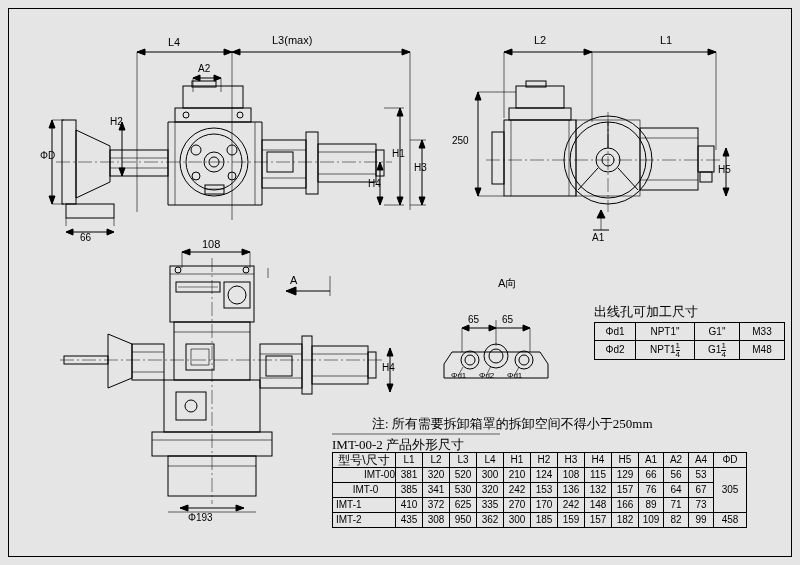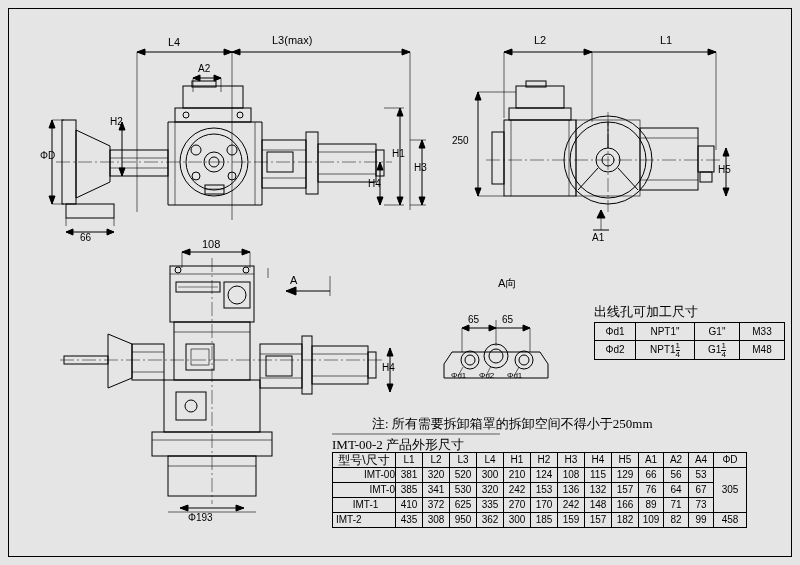--- a/index.html
+++ b/index.html
@@ -312,36 +312,36 @@
       <td>124</td>
       <td>108</td>
       <td>115</td>
       <td>129</td>
       <td>66</td>
       <td>56</td>
       <td>53</td>
       <td rowspan="3">305</td>
     </tr>
     <tr>
-      <td style="text-align:right;padding-left:3px;">IMT-0</td>
+      <td style="text-align:center;padding-left:3px;">IMT-0</td>
       <td>385</td>
       <td>341</td>
       <td>530</td>
       <td>320</td>
       <td>242</td>
       <td>153</td>
       <td>136</td>
       <td>132</td>
       <td>157</td>
       <td>76</td>
       <td>64</td>
       <td>67</td>
     </tr>
     <tr>
-      <td style="text-align:center;padding-left:3px;">IMT-1</td>
+      <td style="text-align:left;padding-left:3px;">IMT-1</td>
       <td>410</td>
       <td>372</td>
       <td>625</td>
       <td>335</td>
       <td>270</td>
       <td>170</td>
       <td>242</td>
       <td>148</td>
       <td>166</td>
       <td>89</td>

